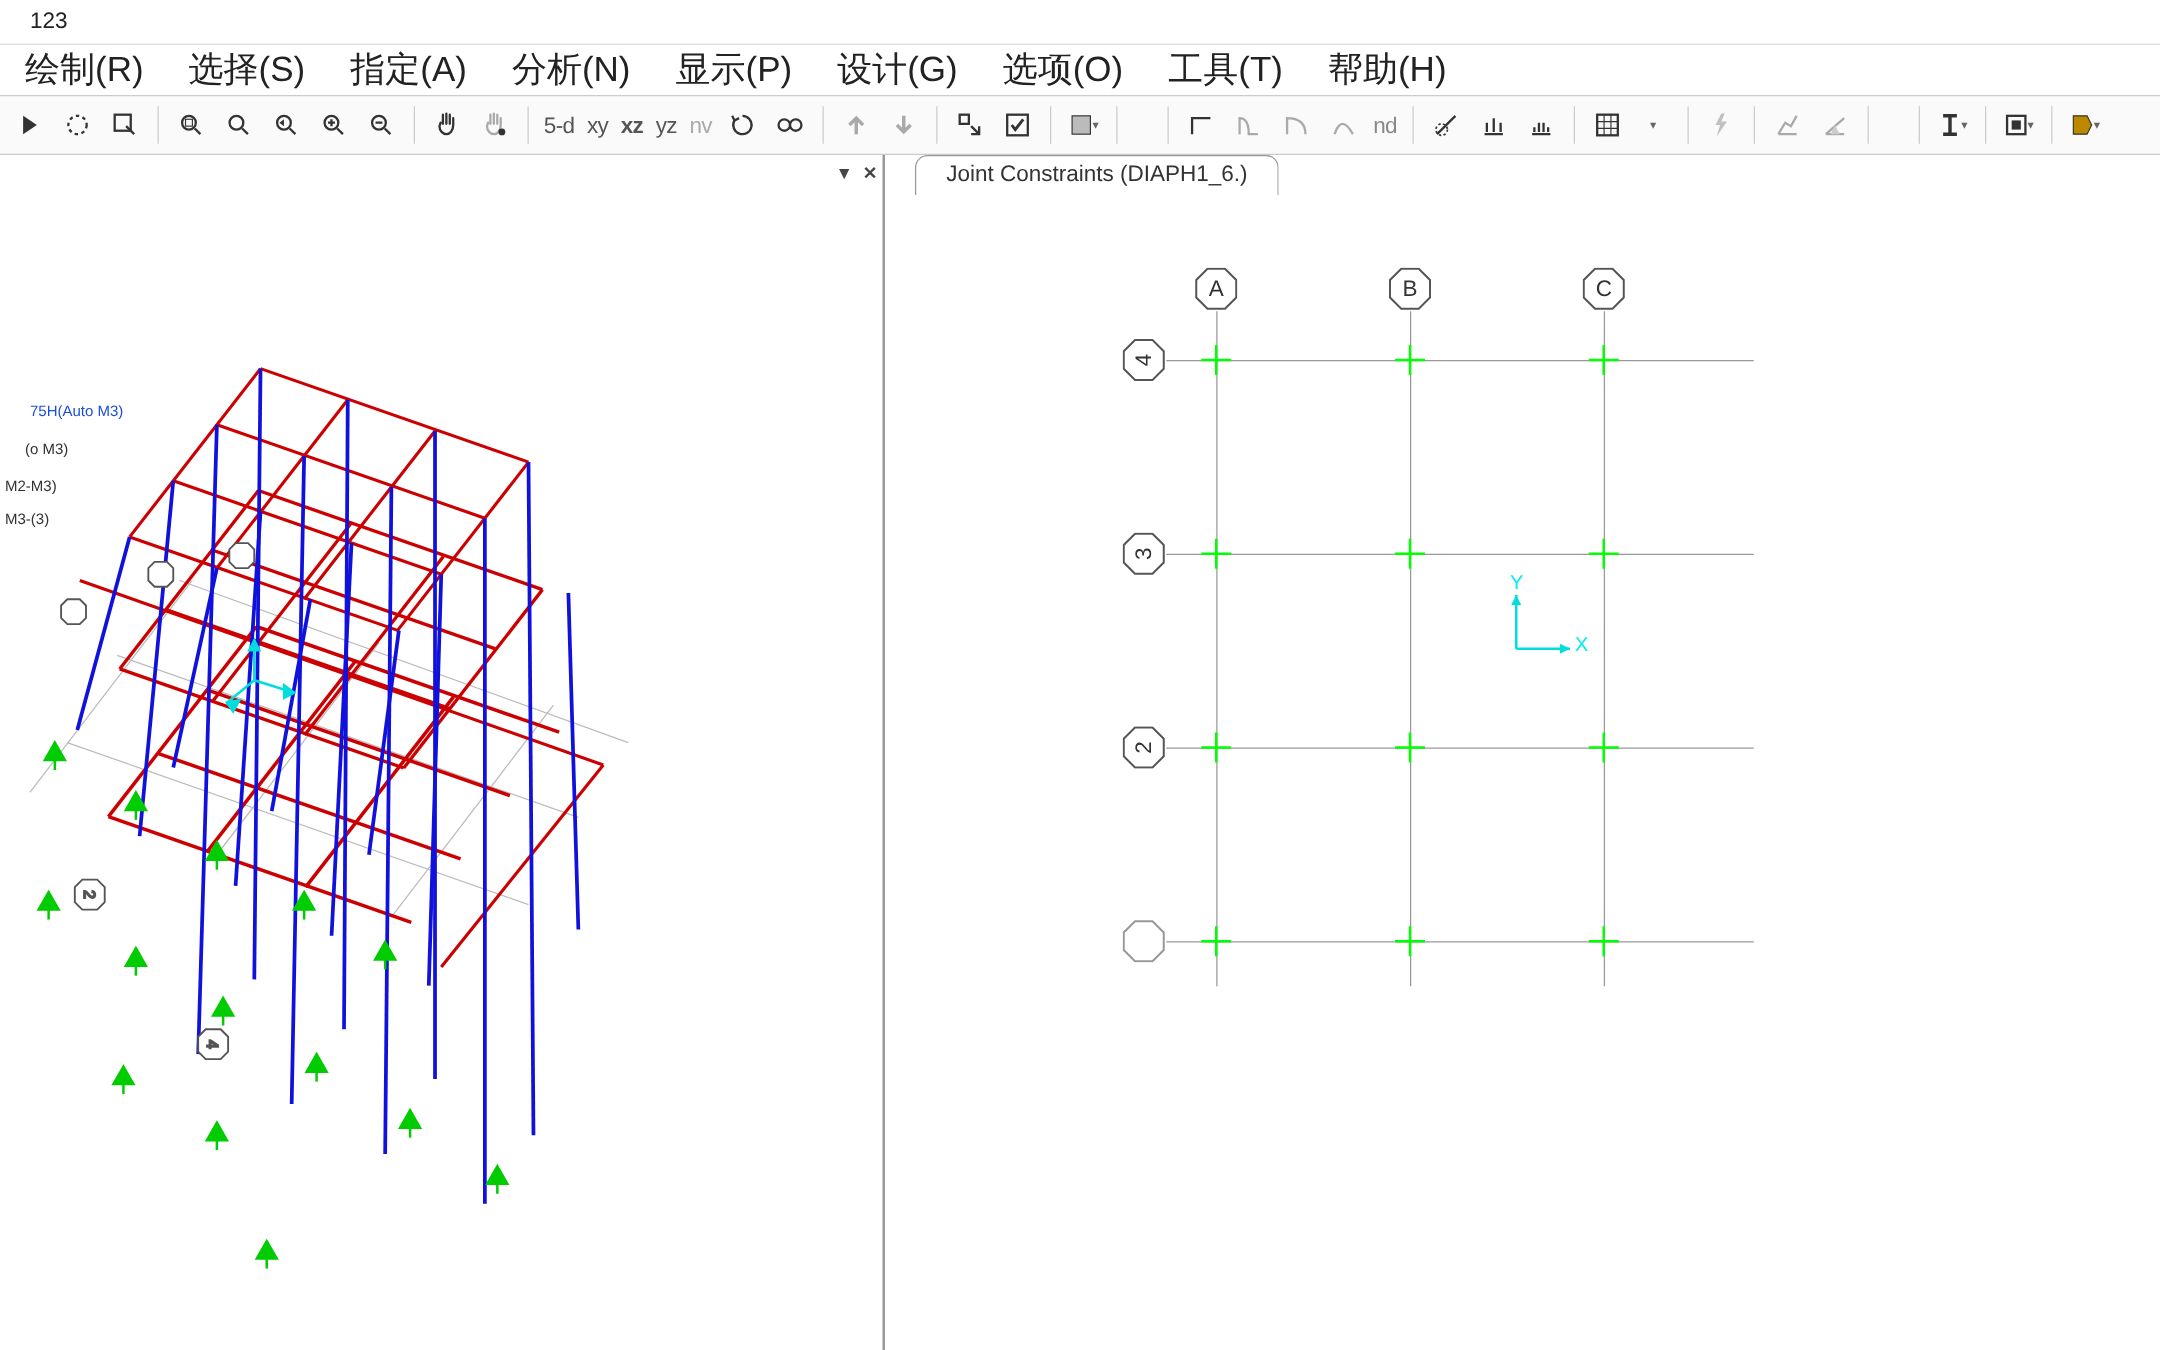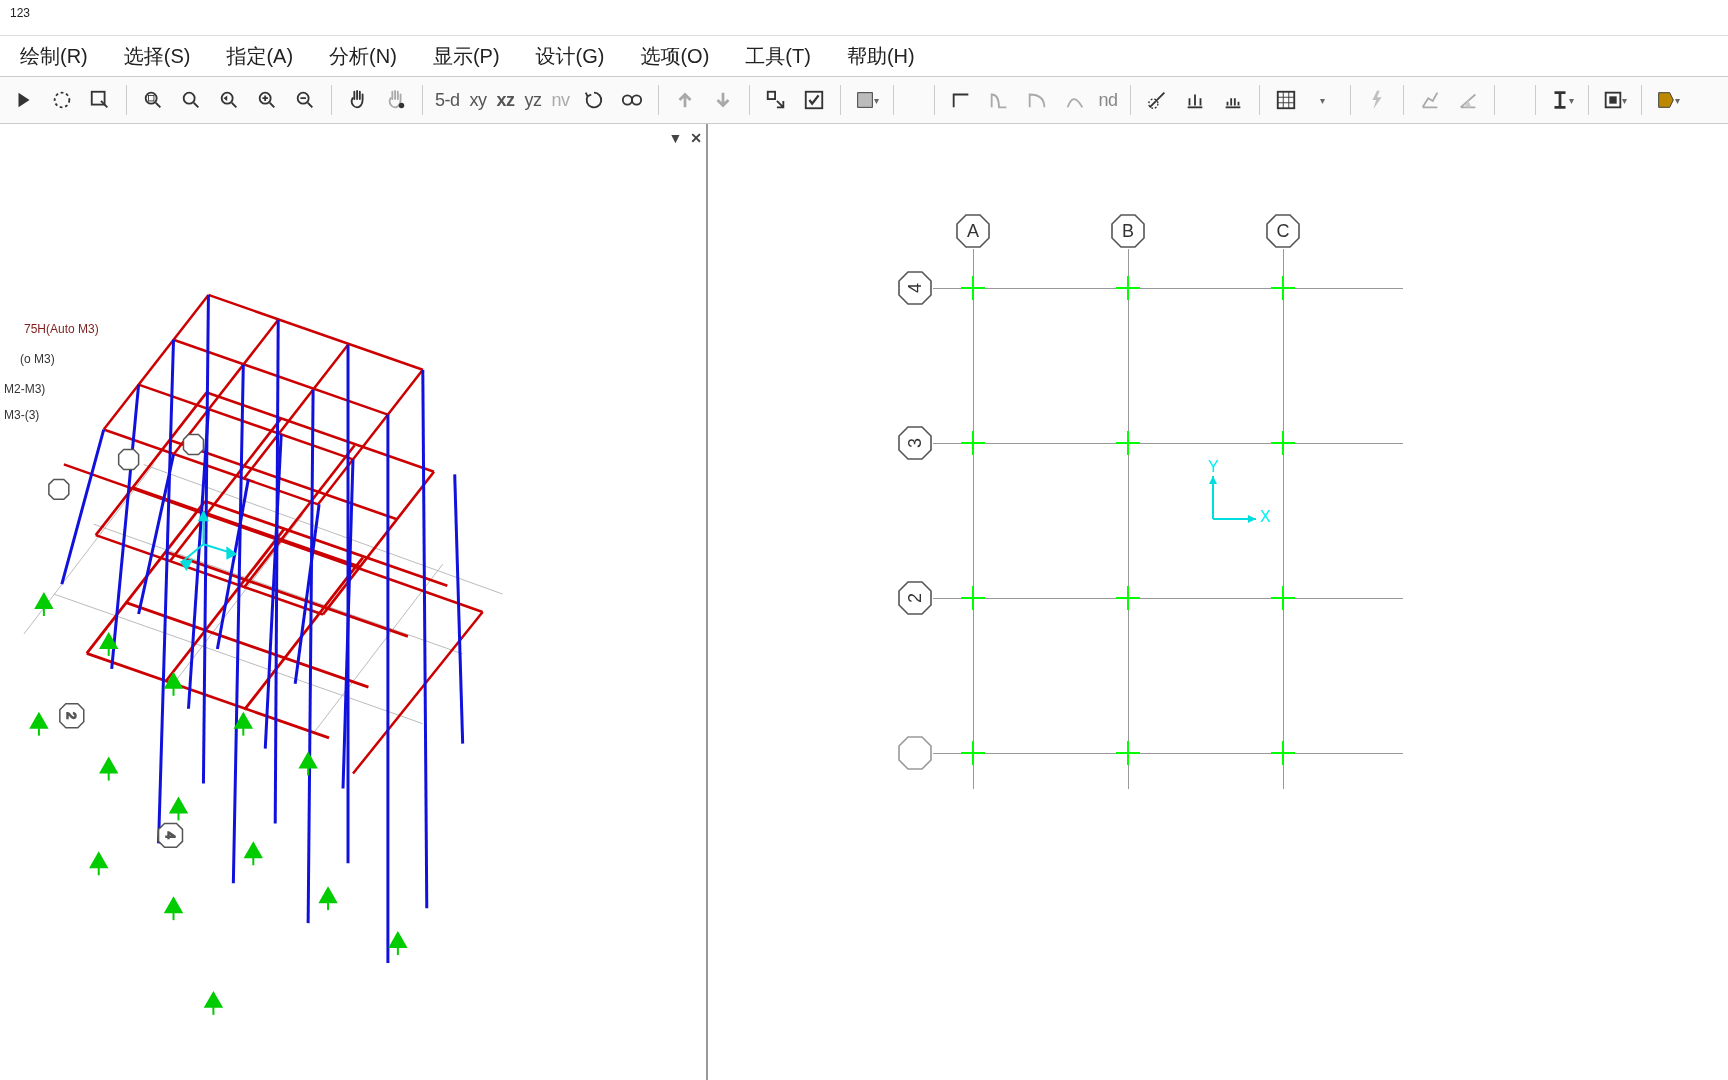--- a/index.html
+++ b/index.html
@@ -1,18 +1,18 @@
 <!DOCTYPE html>
 <html><head>
 <meta charset="utf-8">
 <style>
   * { box-sizing: border-box; margin: 0; padding: 0; }
   html, body { width: 1728px; height: 1080px; font-family: "Microsoft YaHei", sans-serif; background: #fff; overflow: hidden; }
-  .titlebar { height: 36px; padding: 6px 10px; font-size: 12px; color: #222; border-bottom: 1px solid #ddd; background:#fff;}
-  .menubar { height: 40px; display: flex; align-items: center; gap: 36px; padding: 0 20px; font-size: 20px; color: #222; background:#fff;}
+  .titlebar { height: 36px; padding: 6px 24px; font-size: 18px; color: #222; border-bottom: 1px solid #ddd; background:#fff;}
+  .menubar { height: 40px; display: flex; align-items: center; gap: 36px; padding: 0 20px; font-size: 28px; color: #222; background:#fff;}
   .menubar span { cursor: default; }
   .toolbar { height: 48px; display: flex; align-items: center; gap: 6px; padding: 0 8px; border-top: 1px solid #ccc; border-bottom: 1px solid #ccc; background: #fafafa; font-size: 18px; color:#333;}
   .tbtn { width: 32px; height: 32px; display: inline-flex; align-items: center; justify-content: center; color:#333; }
   .tbtn svg { width: 22px; height: 22px; }
   .tsep { width: 1px; height: 30px; background: #ccc; margin: 0 4px; }
   .ttxt { font-size: 18px; color:#555; padding:0 2px; font-family: Arial, sans-serif; letter-spacing:-0.5px;}
   .dd::after { content: "▾"; font-size: 10px; color:#666; margin-left:-2px;}
   .workspace { position: relative; height: 956px; display: flex; }
   .tabrow-left { position:absolute; top:0; left:0; width:708px; height:28px; display:flex; justify-content:flex-end; align-items:center; padding-right:6px; gap:8px; font-size:14px; color:#444; z-index:5;}
   .tabrow-left .tdd { cursor:default; }
@@ -420,28 +420,31 @@
               <polygon points="0,5 5,0 15,0 20,5 20,15 15,20 5,20 0,15"></polygon>
             </g>
           <g transform="translate(45,315)">
               <polygon points="0,5 5,0 15,0 20,5 20,15 15,20 5,20 0,15"></polygon>
             </g>
           <g transform="translate(180,270)">
               <polygon points="0,5 5,0 15,0 20,5 20,15 15,20 5,20 0,15"></polygon>
             </g>
         </g>
       </svg>
-      <div class="hinge-label" style="top:170px;left:20px;color:#7f1d1d">75H(Auto M3)</div>
+      <div class="hinge-label" style="top:170px;left:20px;color:#1d4ed8">75H(Auto M3)</div>
       <div class="hinge-label" style="top:200px;left:16px">(o M3)</div>
       <div class="hinge-label" style="top:230px;left:0px">M2-M3)</div>
       <div class="hinge-label" style="top:256px;left:0px">M3-(3)</div>
     </div>
   </div>
 
   <div class="pane-right">
+    <div class="tab-right">
+      <span>Joint Constraints (DIAPH1_6.)</span>
+    </div>
     <div class="plan">
 
       <div class="oct" style="left:248px; top:50px"><svg viewBox="0 0 34 34">
             <polygon points="10,1 24,1 33,10 33,24 24,33 10,33 1,24 1,10" fill="#fff" stroke="#555" stroke-width="1.6"></polygon>
           </svg><span>A</span></div>
       <div class="oct" style="left:403px; top:50px"><svg viewBox="0 0 34 34">
             <polygon points="10,1 24,1 33,10 33,24 24,33 10,33 1,24 1,10" fill="#fff" stroke="#555" stroke-width="1.6"></polygon>
           </svg><span>B</span></div>
       <div class="oct" style="left:558px; top:50px"><svg viewBox="0 0 34 34">
             <polygon points="10,1 24,1 33,10 33,24 24,33 10,33 1,24 1,10" fill="#fff" stroke="#555" stroke-width="1.6"></polygon>

